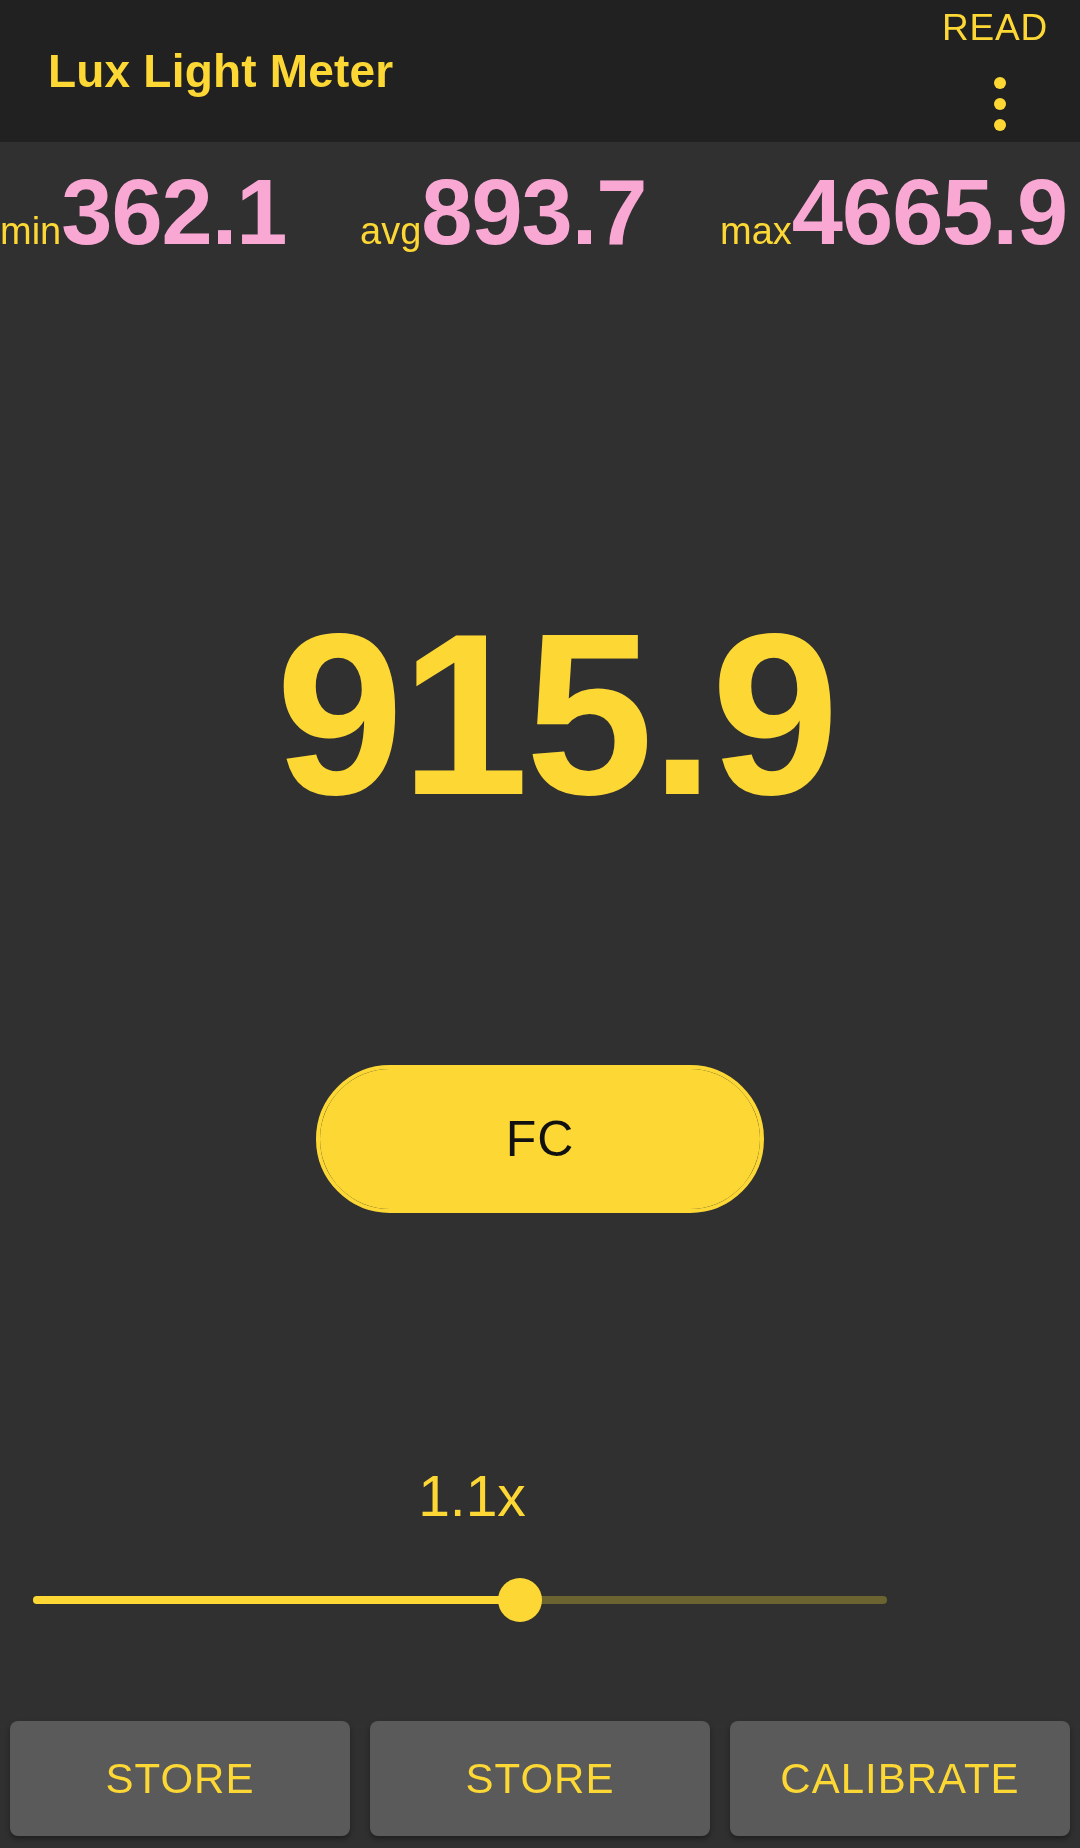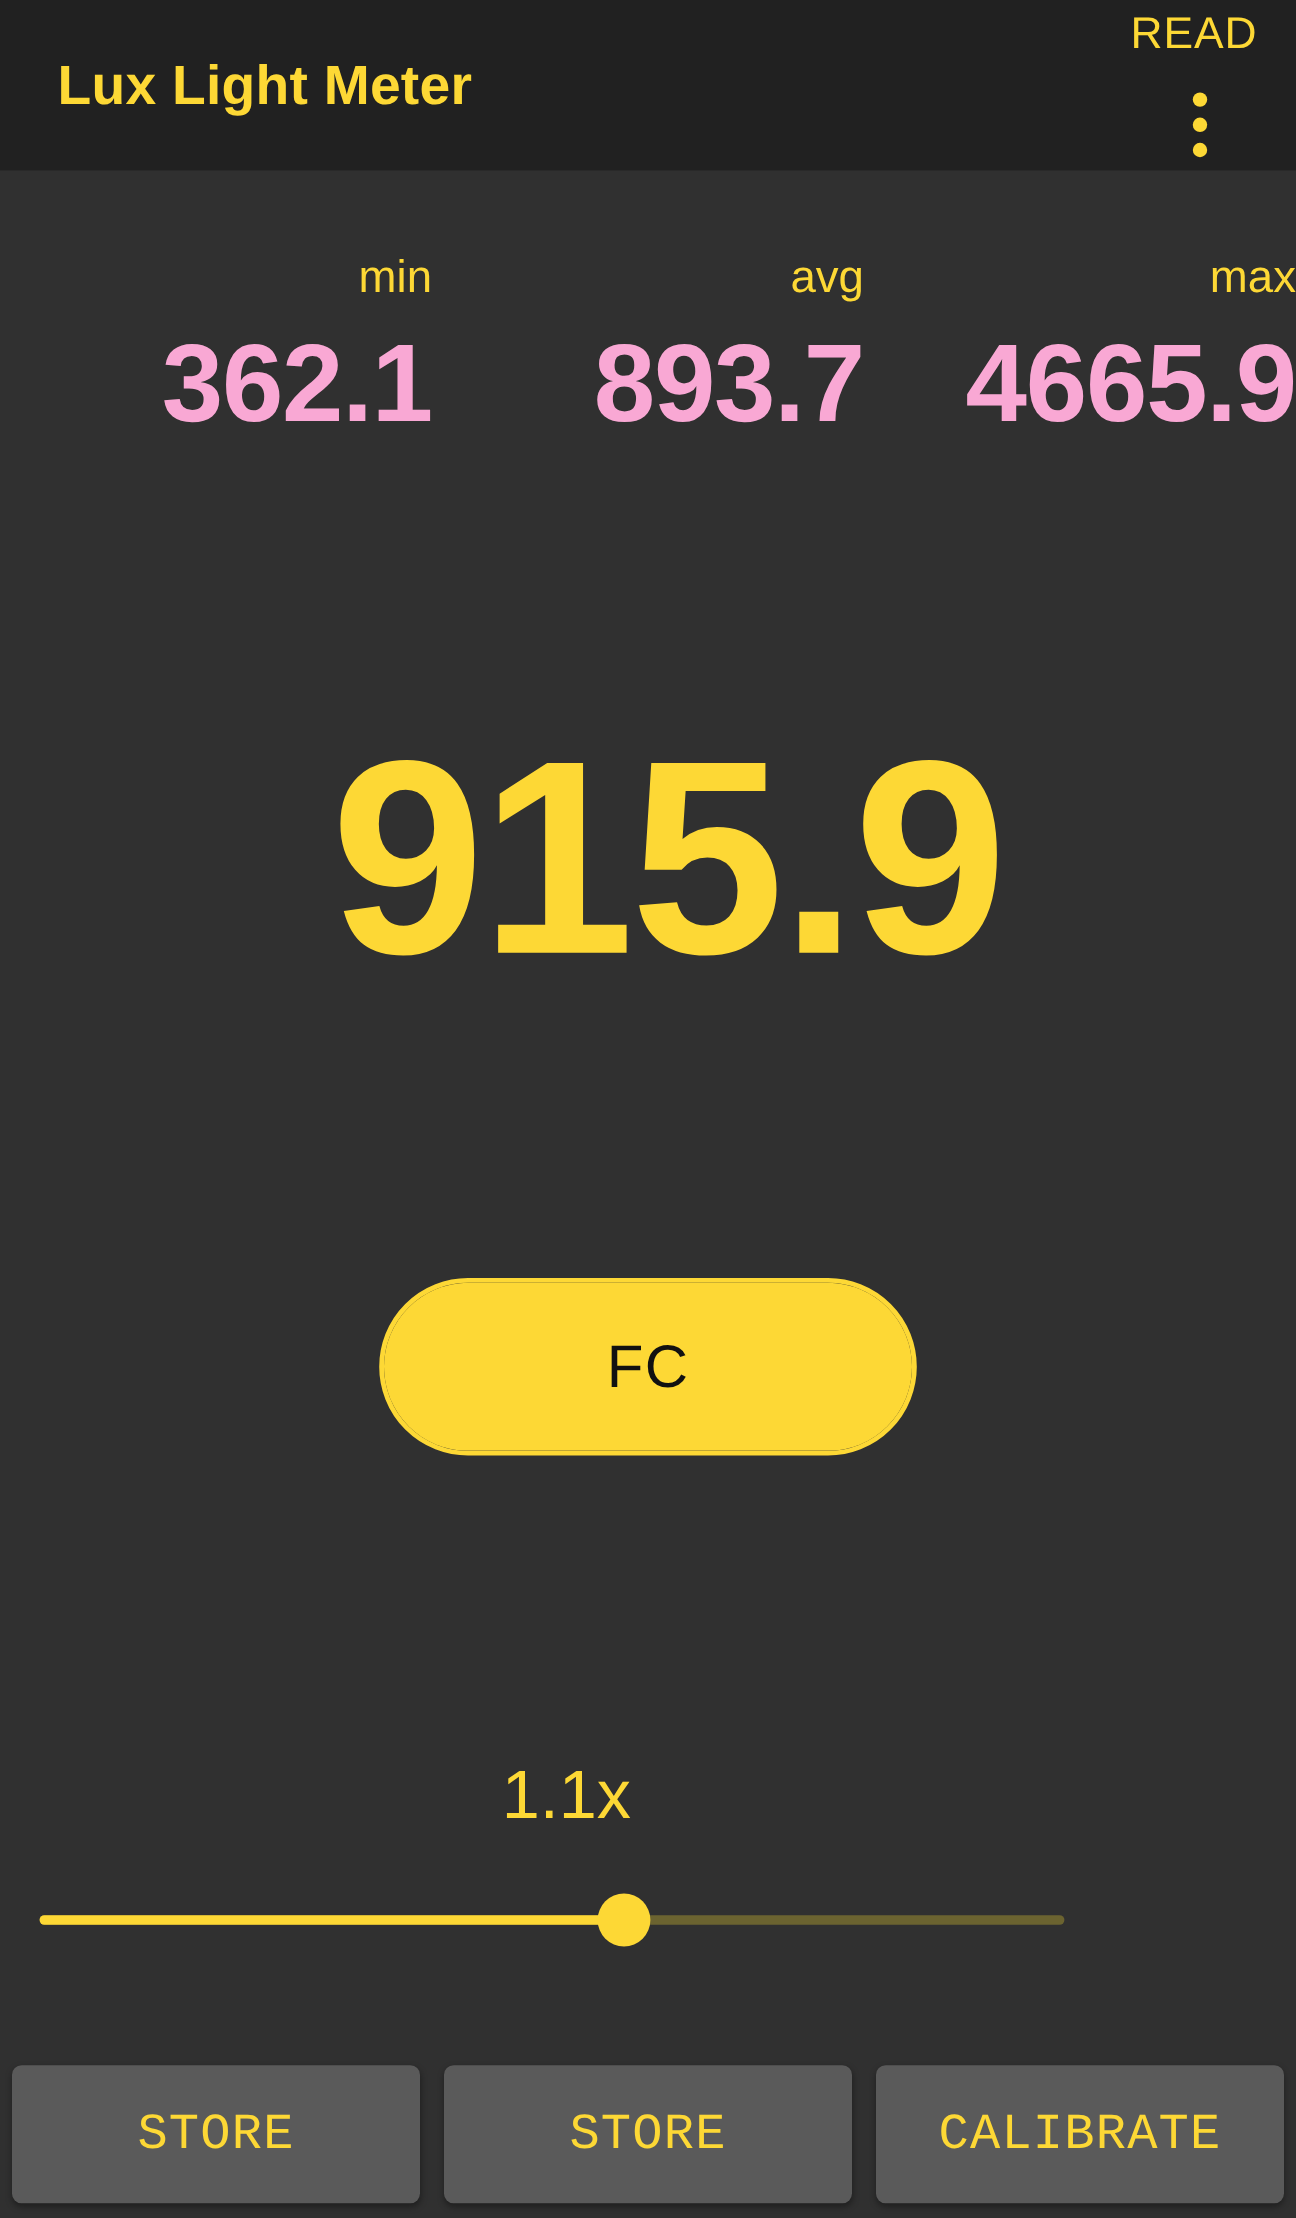--- a/index.html
+++ b/index.html
@@ -77,22 +77,22 @@
   .stats {
     position: absolute;
     top: 142px;
     left: 0;
     width: 1080px;
     display: flex;
   }
   .stat {
     flex: 1 1 0;
     display: flex;
-    flex-direction: column;
-    align-items: flex-end;
+    flex-direction: row;
+    align-items: flex-start;
   }
   .stat-label {
     color: #FDD835;
     font-size: 38px;
     font-weight: normal;
     margin-top: 70px;
     line-height: 1;
   }
   .stat-value {
     color: #f9a8d4;
@@ -221,21 +221,21 @@
   }
   .bottom-btn {
     flex: 1 1 0;
     height: 115px;
     background: #5a5a5a;
     color: #FDD835;
     border: none;
     border-radius: 8px;
     font-size: 42px;
     letter-spacing: 1px;
-    font-family: Liberation Mono, monospace;
+    font-family: Liberation Sans, sans-serif;
     cursor: pointer;
     box-shadow: 0 3px 5px rgba(0,0,0,0.35);
   }
 </style>
 </head>
 <body>
 
 <div class="appbar">
   <div class="app-title">Lux Light Meter</div>
   <div class="appbar-actions">

